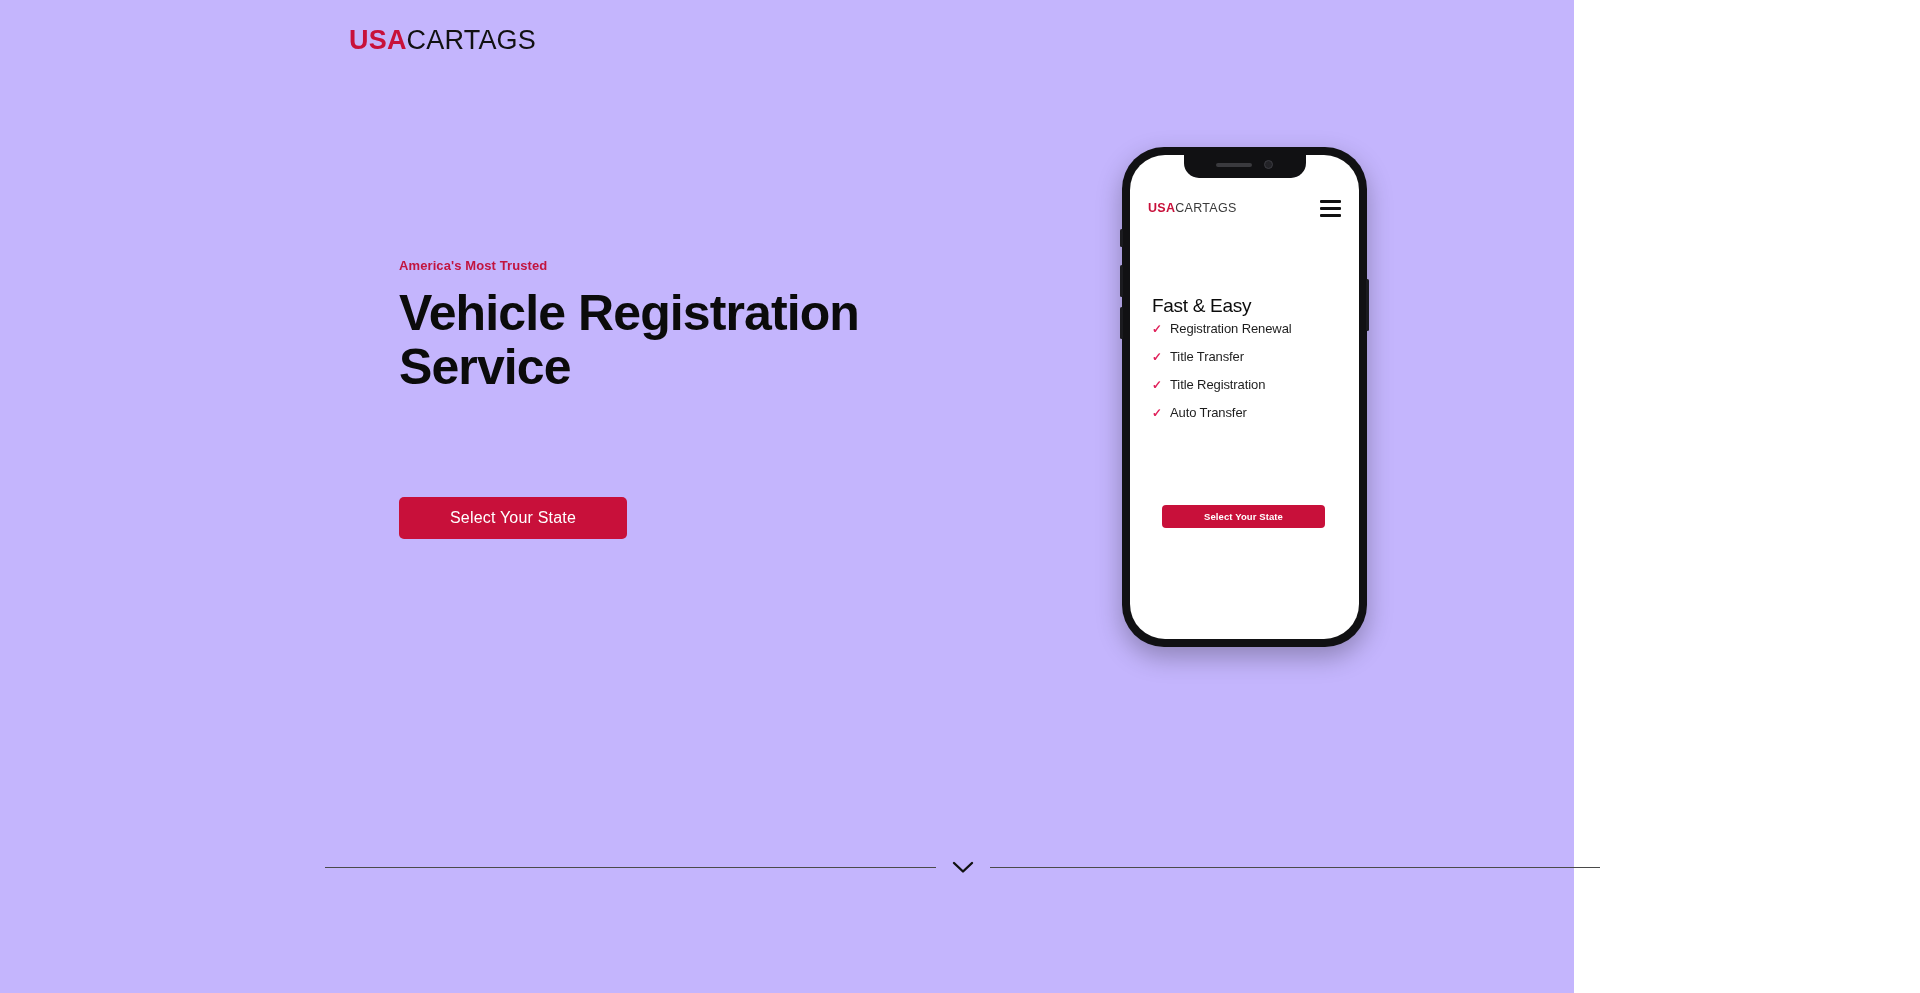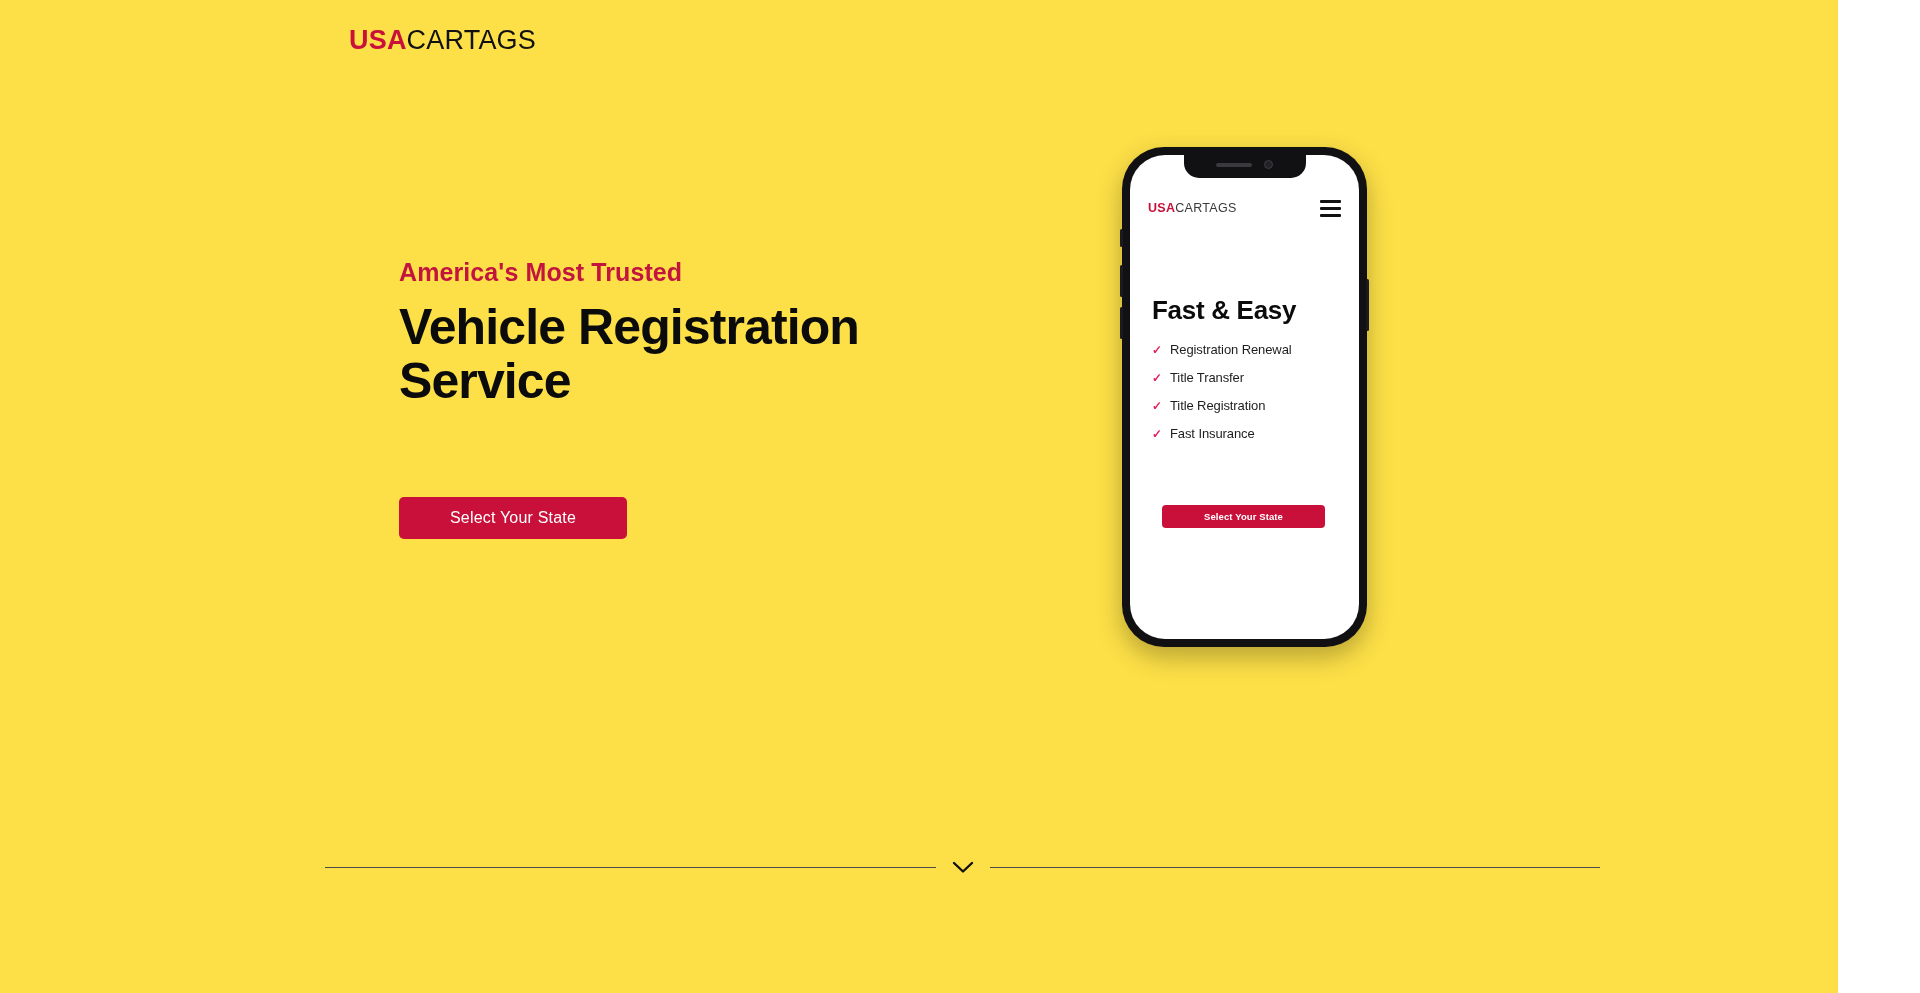--- a/index.html
+++ b/index.html
@@ -7,23 +7,23 @@
   html, body {
     width: 1920px;
     height: 993px;
     background: #ffffff;
     font-family: "Liberation Sans", sans-serif;
     overflow: hidden;
   }
 
   .page {
     position: relative;
-    width: 1838px;
+    width: 1574px;
     height: 993px;
-    background: #fde047;
+    background: #c4b5fd;
   }
 
   
   .header {
     position: absolute;
     top: 0; left: 0;
     width: 1920px;
     height: 86px;
     display: flex;
     align-items: center;
@@ -81,21 +81,21 @@
 
   
   .hero-left {
     position: absolute;
     left: 399px;
     top: 258px;
     width: 560px;
   }
 
   .eyebrow {
-    font-size: 25px;
+    font-size: 13px;
     font-weight: 700;
     color: #c2143f;
     letter-spacing: 0.1px;
     margin-bottom: 13px;
   }
 
   .headline {
     font-size: 50px;
     line-height: 1.08;
     font-weight: 700;
@@ -231,25 +231,25 @@
   }
 
   .phone-body {
     position: absolute;
     top: 140px;
     left: 22px;
     right: 14px;
   }
 
   .phone-title {
-    font-size: 26px;
-    font-weight: 700;
+    font-size: 19px;
+    font-weight: 400;
     color: #0b0b0b;
     letter-spacing: -0.3px;
-    margin-bottom: 16px;
+    margin-bottom: 4px;
   }
 
   .feature {
     display: flex;
     align-items: center;
     gap: 7px;
     margin-bottom: 13px;
   }
   .check {
     color: #e0215a;
@@ -367,21 +367,21 @@
           <span class="feature-label">Title Transfer</span>
         </div>
 
         <div class="feature">
           <span class="check">✓</span>
           <span class="feature-label">Title Registration</span>
         </div>
 
         <div class="feature">
           <span class="check">✓</span>
-          <span class="feature-label">Fast Insurance</span>
+          <span class="feature-label">Auto Transfer</span>
         </div>
       </div>
 
       <button class="phone-cta">Select Your State</button>
 
     </div>
   </div>
 
   <div class="divider-row">
     <div class="divider-line divider-gap-left"></div>

